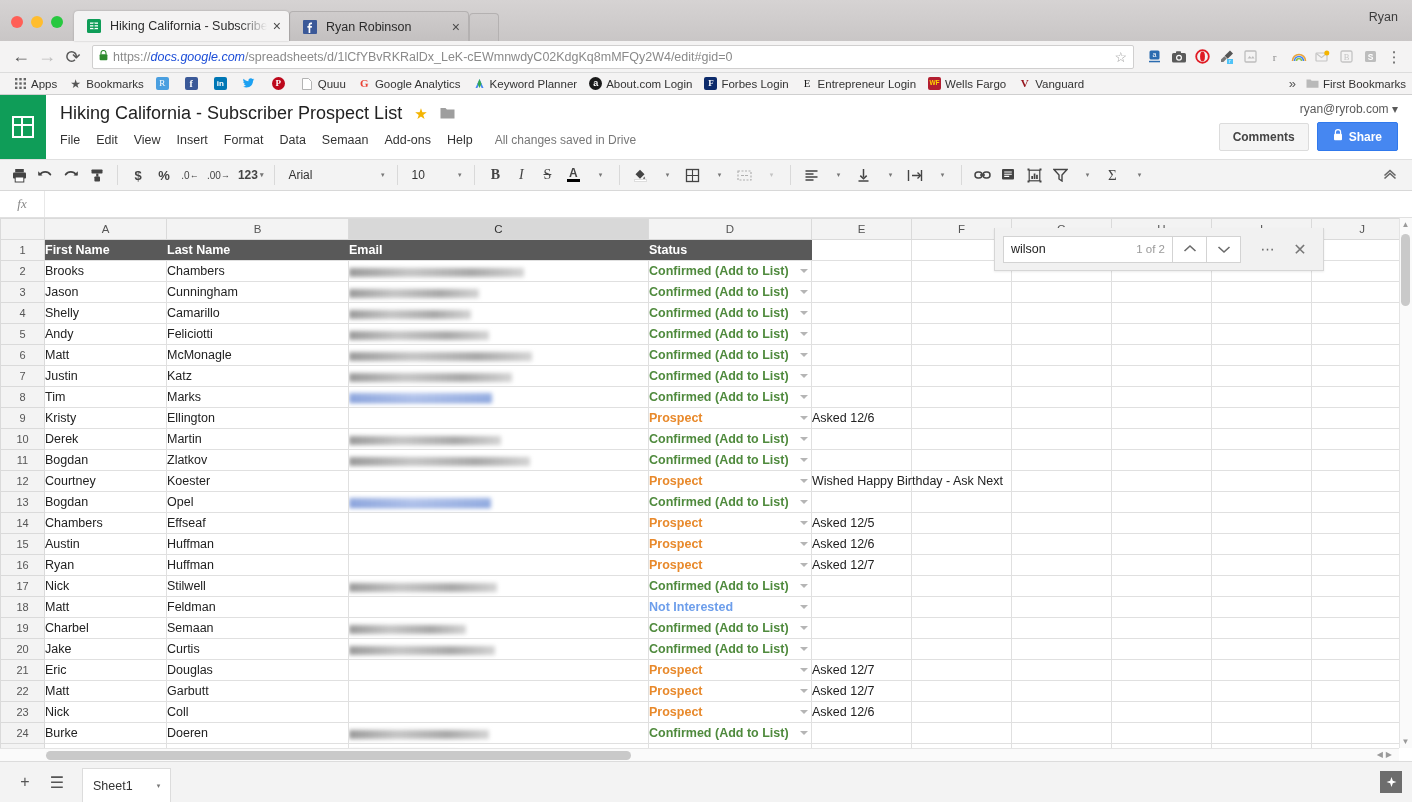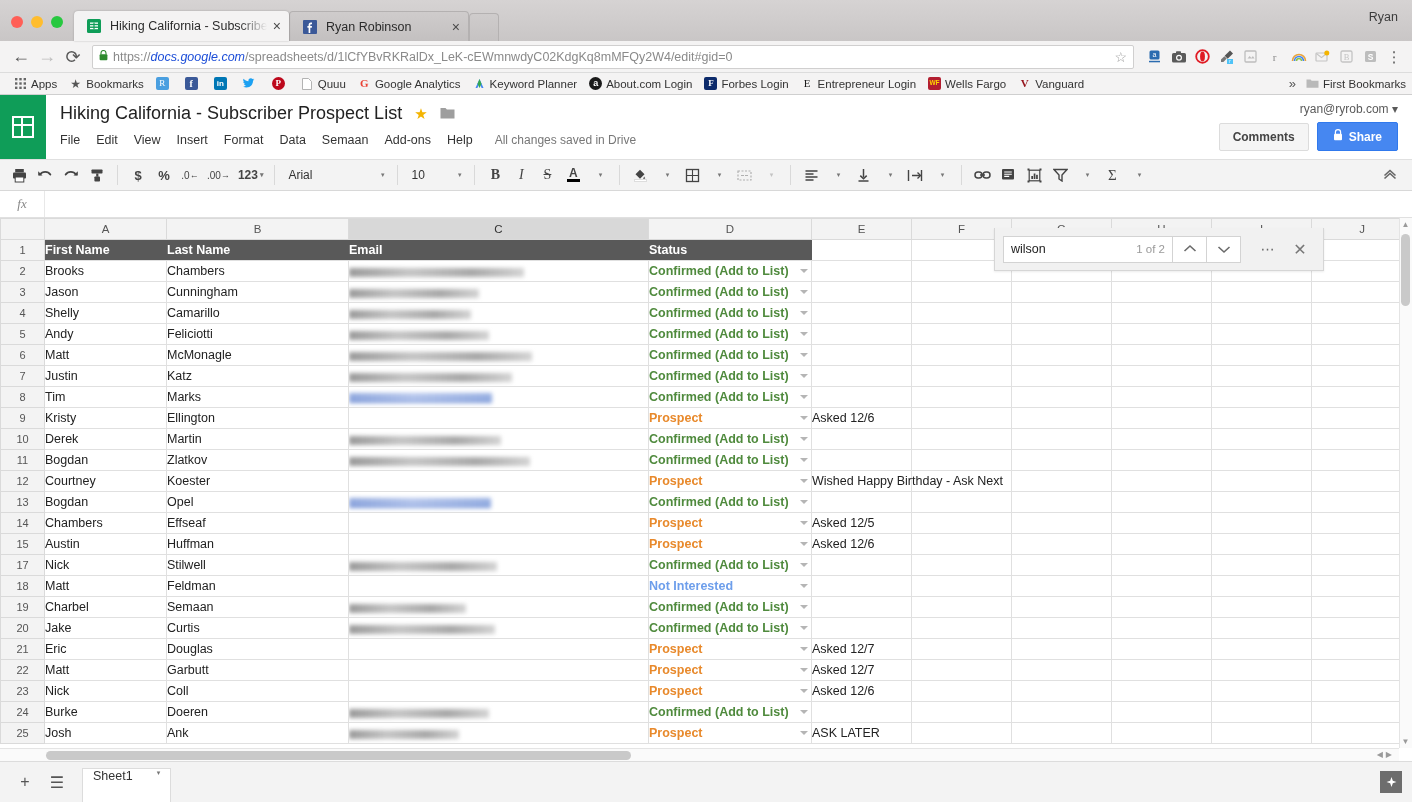--- a/index.html
+++ b/index.html
@@ -250,21 +250,21 @@
 
   
   .sheetbar {
     height: 41px; background: #f3f3f3; border-top: 1px solid #dcdcdc;
     display: flex; align-items: center; padding: 0 10px; gap: 2px; flex: 0 0 41px; position: relative;
   }
   .sb-btn { width: 30px; height: 30px; display: flex; align-items: center; justify-content: center;
             color: #555; font-size: 16px; cursor: pointer; }
   .sheet-tab {
     background: #fff; border: 1px solid #dcdcdc; border-bottom: none;
-    height: 34px; display: flex; align-items: flex-start; gap: 24px;
+    height: 34px; display: flex; align-items: center; gap: 24px;
     padding: 0 10px; font-size: 12.5px; color: #333; cursor: pointer; margin-left: 8px;
     align-self: flex-end;
   }
   .sheet-caret { font-size: 7px; color: #777; }
   .sb-right { position: absolute; right: 10px; width: 22px; height: 22px; background: #6d6d6d;
               display: flex; align-items: center; justify-content: center; color: #fff; font-size: 12px; cursor: pointer; }
 </style>
 </head>
 <body>
 
@@ -975,20 +975,33 @@
               <td class="cell"></td>
               <td class="cell status" style="color: rgb(232, 137, 43);"><span>Prospect</span><span class="dv"></span></td>
               <td class="cell note">Asked 12/6</td>
               <td class="cell"></td>
               <td class="cell"></td>
               <td class="cell"></td>
               <td class="cell"></td>
               <td class="cell"></td>
             </tr>
             <tr>
+              <td class="rowhdr">16</td>
+              <td class="cell">Ryan</td>
+              <td class="cell">Huffman</td>
+              <td class="cell"></td>
+              <td class="cell status" style="color: rgb(232, 137, 43);"><span>Prospect</span><span class="dv"></span></td>
+              <td class="cell note">Asked 12/7</td>
+              <td class="cell"></td>
+              <td class="cell"></td>
+              <td class="cell"></td>
+              <td class="cell"></td>
+              <td class="cell"></td>
+            </tr>
+            <tr>
               <td class="rowhdr">17</td>
               <td class="cell">Nick</td>
               <td class="cell">Stilwell</td>
               <td class="cell"><span class="redact" style="width: 148px;"></span></td>
               <td class="cell status" style="color: rgb(79, 138, 61);"><span>Confirmed (Add to List)</span><span class="dv"></span></td>
               <td class="cell note"></td>
               <td class="cell"></td>
               <td class="cell"></td>
               <td class="cell"></td>
               <td class="cell"></td>

